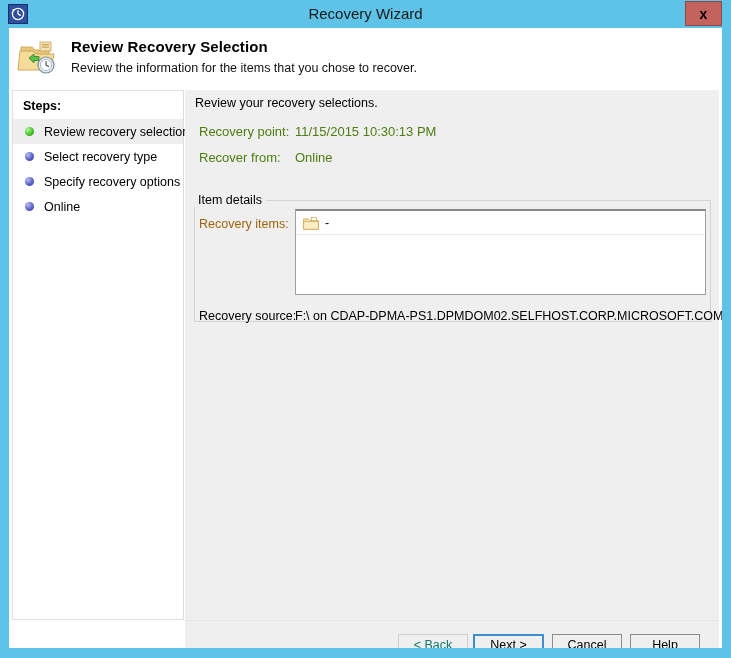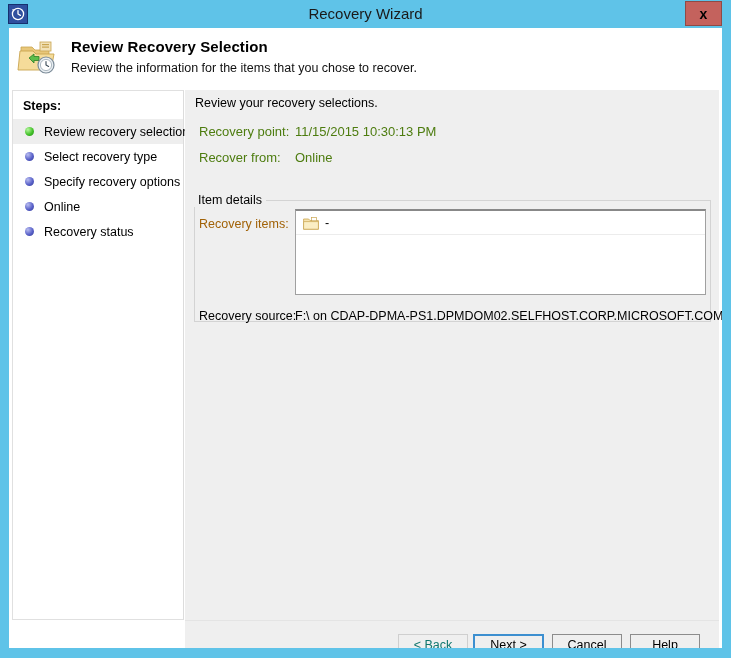--- a/index.html
+++ b/index.html
@@ -383,24 +383,20 @@
           <span class="step-text">Select recovery type</span>
         </div>
         <div class="step-item">
           <span class="step-bullet blue"></span>
           <span class="step-text">Specify recovery options</span>
         </div>
         <div class="step-item">
           <span class="step-bullet blue"></span>
           <span class="step-text">Online</span>
         </div>
-        <div class="step-item">
-          <span class="step-bullet blue"></span>
-          <span class="step-text">Recovery status</span>
-        </div>
       </div>
     </div>
 
     <div class="content">
 
       <div class="content-intro">Review your recovery selections.</div>
 
       <div class="field-row" style="left:14px; top:34px;">Recovery point:</div>
       <div class="field-row" style="left:110px; top:34px;">11/15/2015 10:30:13 PM</div>
 

